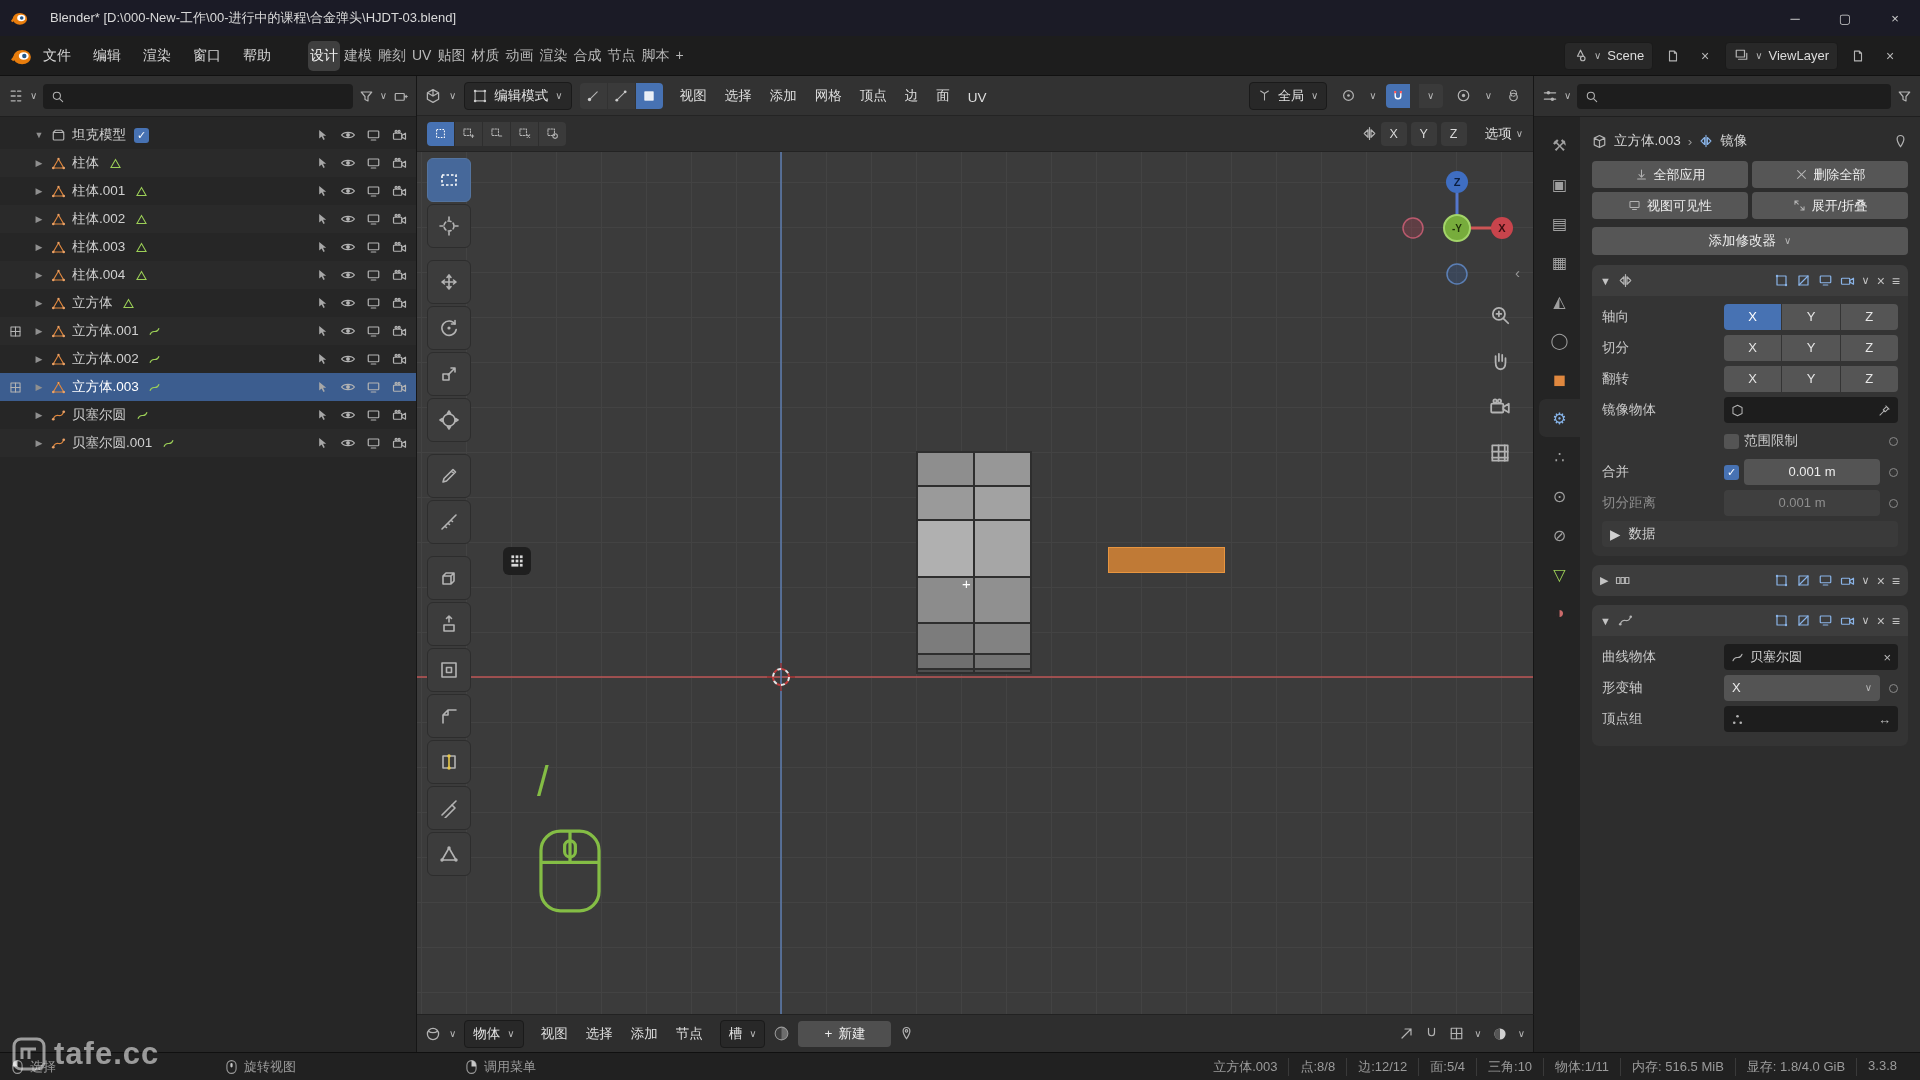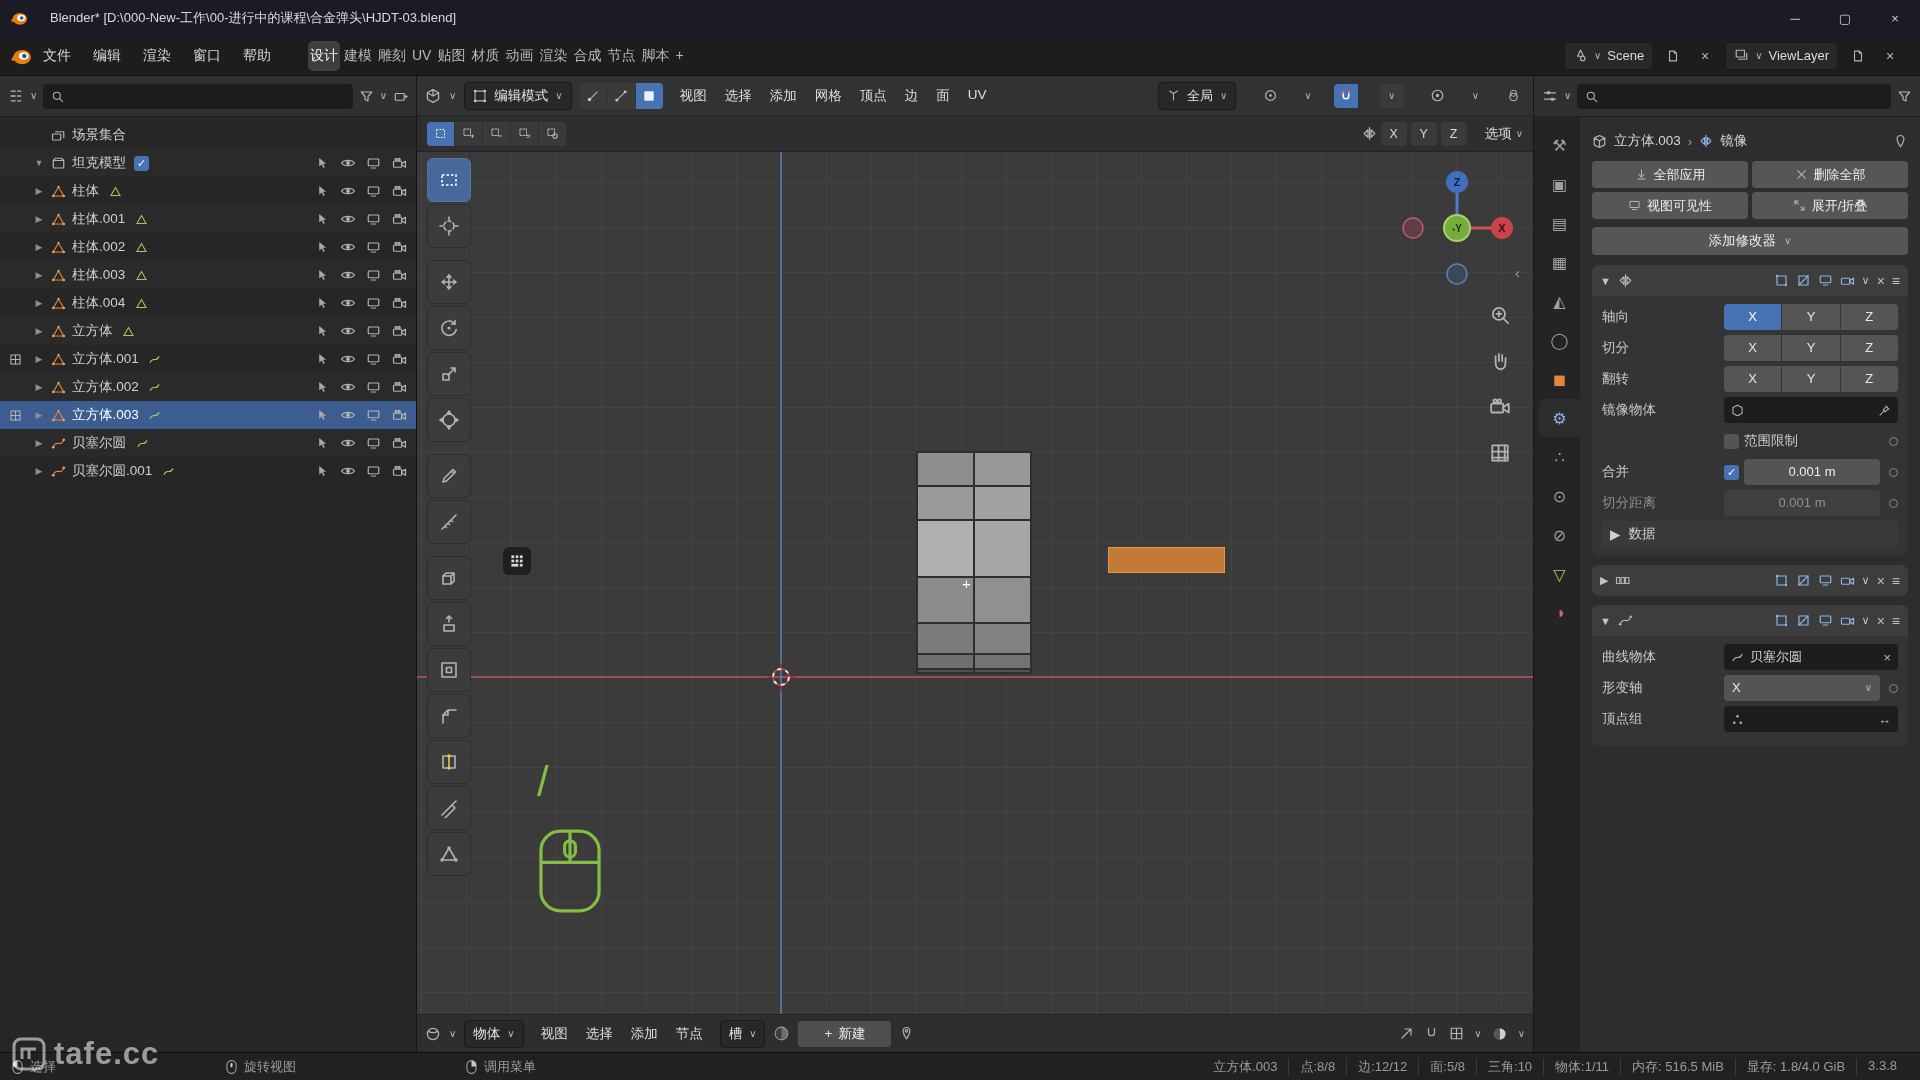--- a/index.html
+++ b/index.html
@@ -3,21 +3,21 @@
 <meta charset="utf-8">
 <style>
   html,body{margin:0;padding:0;width:1920px;height:1080px;overflow:hidden;background:#1d1d1d;
     font-family:"Liberation Sans","DejaVu Sans",sans-serif;color:#d4d4d4;font-size:14px;}
   .abs{position:absolute}
   svg{display:block}
   .sic{fill:none;stroke:#b3b3b3;stroke-width:1.6;stroke-linecap:round;stroke-linejoin:round}
   .sic-blue{fill:none;stroke:#8ab4e8;stroke-width:1.6;stroke-linecap:round;stroke-linejoin:round}
   .sic-green{fill:none;stroke:#84bd45;stroke-width:3;stroke-linecap:round;stroke-linejoin:round}
   .caret{font-size:10px;color:#b5b5b5;line-height:1}
-  .flex{display:flex;align-items:flex-start}
+  .flex{display:flex;align-items:flex-end}
 
   
   .titlebar{left:0;top:0;width:1920px;height:36px;background:#1b1b26;display:flex;align-items:center;padding:0 0 0 10px;box-sizing:border-box}
   .titlebar .ttext{color:#d9d9d9;font-size:13px;margin-left:22px}
   .winbtns{margin-left:auto;display:flex;height:36px}
   .winbtn{width:50px;height:36px;display:flex;align-items:center;justify-content:center;color:#cfcfcf;font-size:13px}
 
   
   .topbar{left:0;top:36px;width:1920px;height:40px;background:#1d1d1d;border-bottom:1px solid #111;display:flex;align-items:center;padding:0 10px;box-sizing:border-box}
   .menuitem{padding:5px 11px;color:#d6d6d6;border-radius:4px}
@@ -60,21 +60,21 @@
   
   .viewport{left:417px;top:76px;width:1117px;height:938px;background:#3b3b3b;border-right:1px solid #161616;box-sizing:border-box;overflow:hidden}
   .vp-header{height:40px;background:#323232;border-bottom:1px solid #242424;display:flex;align-items:center;gap:8px;padding:0 8px;box-sizing:border-box}
   .vp-menu{padding:4px 9px;color:#dedede;border-radius:4px;font-size:13.5px}
   .mode-pill{background:#282828;border:1px solid #1a1a1a;border-radius:4px;height:26px;display:flex;align-items:center;gap:7px;padding:0 8px}
   .selmode{display:flex;gap:1px}
   .selmode .smb{width:27px;height:26px;background:#3a3a3a;display:flex;align-items:center;justify-content:center}
   .selmode .smb:first-child{border-radius:4px 0 0 4px}
   .selmode .smb:last-child{border-radius:0 4px 4px 0}
   .selmode .smb.on{background:#4772b3}
-  .vp-right{margin-left:auto;display:flex;align-items:center;gap:22px}
+  .vp-right{margin-left:auto;display:flex;align-items:center;gap:9px}
   .vp-tools{height:36px;background:#2e2e2e;border-bottom:1px solid #232323;display:flex;align-items:center;padding:0 10px;box-sizing:border-box}
   .ts-group{display:flex;gap:1px}
   .ts-btn{width:27px;height:24px;background:#3a3a3a;display:flex;align-items:center;justify-content:center}
   .ts-btn:first-child{border-radius:4px 0 0 4px}.ts-btn:last-child{border-radius:0 4px 4px 0}
   .ts-btn.on{background:#4772b3}
   .ts-right{margin-left:auto;display:flex;align-items:center;gap:4px}
   .axbtn{width:26px;height:24px;background:#3a3a3a;border-radius:4px;display:flex;align-items:center;justify-content:center;color:#d8d8d8;font-size:12.5px}
 
   .vp-canvas{position:absolute;left:0;top:76px;width:1117px;height:862px;
     background-color:#3b3b3b;
@@ -256,38 +256,20 @@
         <path class="sic" d="M3,4 H17 L12,10 V16 L8,14 V10 Z"></path>
       </svg>
     <span class="caret">∨</span>
     <svg width="15" height="15" viewBox="0 0 20 20">
         <rect class="sic" x="3" y="6" width="12" height="9" rx="1"></rect>
         <path class="sic" d="M16,10 h3 M17.5,8.5 v3"></path>
       </svg>
   </div>
   <div class="ol-tree">
 
-      <div class="ol-row" data-kind="root">
-        <span class="gutter">
-          <svg width="13" height="13" viewBox="0 0 20 20">
-            <rect class="sic" x="3" y="3" width="14" height="14"></rect>
-            <path class="sic" d="M3,10 H17 M10,3 V17"></path>
-          </svg>
-        </span>
-        <span class="exp"></span>
-        <span class="oicon root">
-          <svg width="15" height="15" viewBox="0 0 20 20">
-            <rect class="sic" x="2" y="8" width="11" height="8" rx="1"></rect>
-            <path class="sic" d="M6,5 H17 V13"></path>
-          </svg>
-        </span>
-
-        <span class="name">场景集合</span>
-
-      </div>
 
       <div class="ol-row" data-kind="collection" data-exp="open">
         <span class="gutter">
           <svg width="13" height="13" viewBox="0 0 20 20">
             <rect class="sic" x="3" y="3" width="14" height="14"></rect>
             <path class="sic" d="M3,10 H17 M10,3 V17"></path>
           </svg>
         </span>
         <span class="exp"></span>
 
@@ -1690,21 +1672,21 @@
         <rect x="1" y="1" width="10" height="14" rx="5" fill="none" stroke="#9b9b9b" stroke-width="1.2"></rect>
         <path d="M6,1 a5,5 0 0 1 5,5 v1.5 h-5 Z" fill="#c8c8c8"></path>
       </svg>
     <span>调用菜单</span>
   </div>
   <div class="stats">
 
   <span class="stat">立方体.003</span>
       <span class="stat">点:8/8</span>
       <span class="stat">边:12/12</span>
-      <span class="stat">面:5/8</span>
+      <span class="stat">面:5/4</span>
       <span class="stat">三角:10</span>
       <span class="stat">物体:1/11</span>
       <span class="stat">内存: 516.5 MiB</span>
       <span class="stat">显存: 1.8/4.0 GiB</span>
       <span class="stat">3.3.8</span>
     </div>
 </div>
 
 <div class="abs watermark">
   <svg width="34" height="34" viewBox="0 0 34 34">

